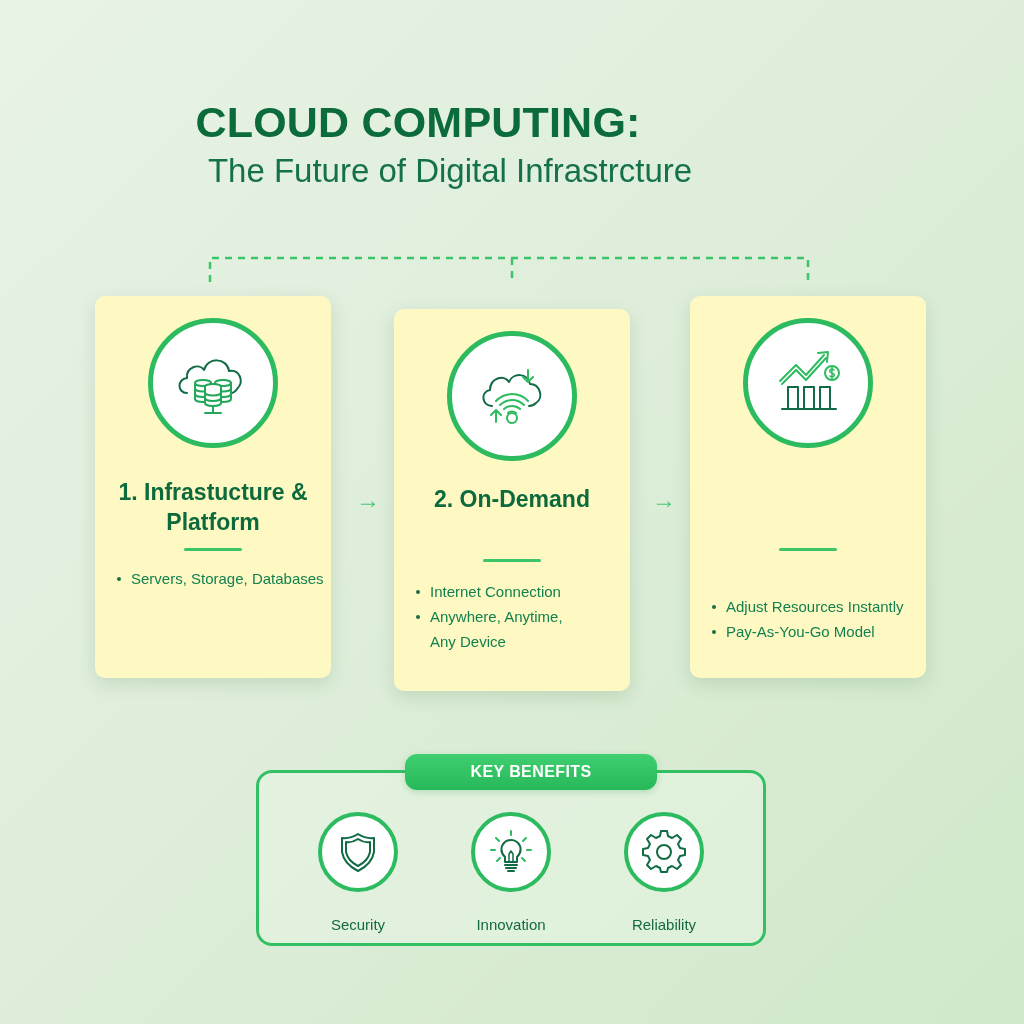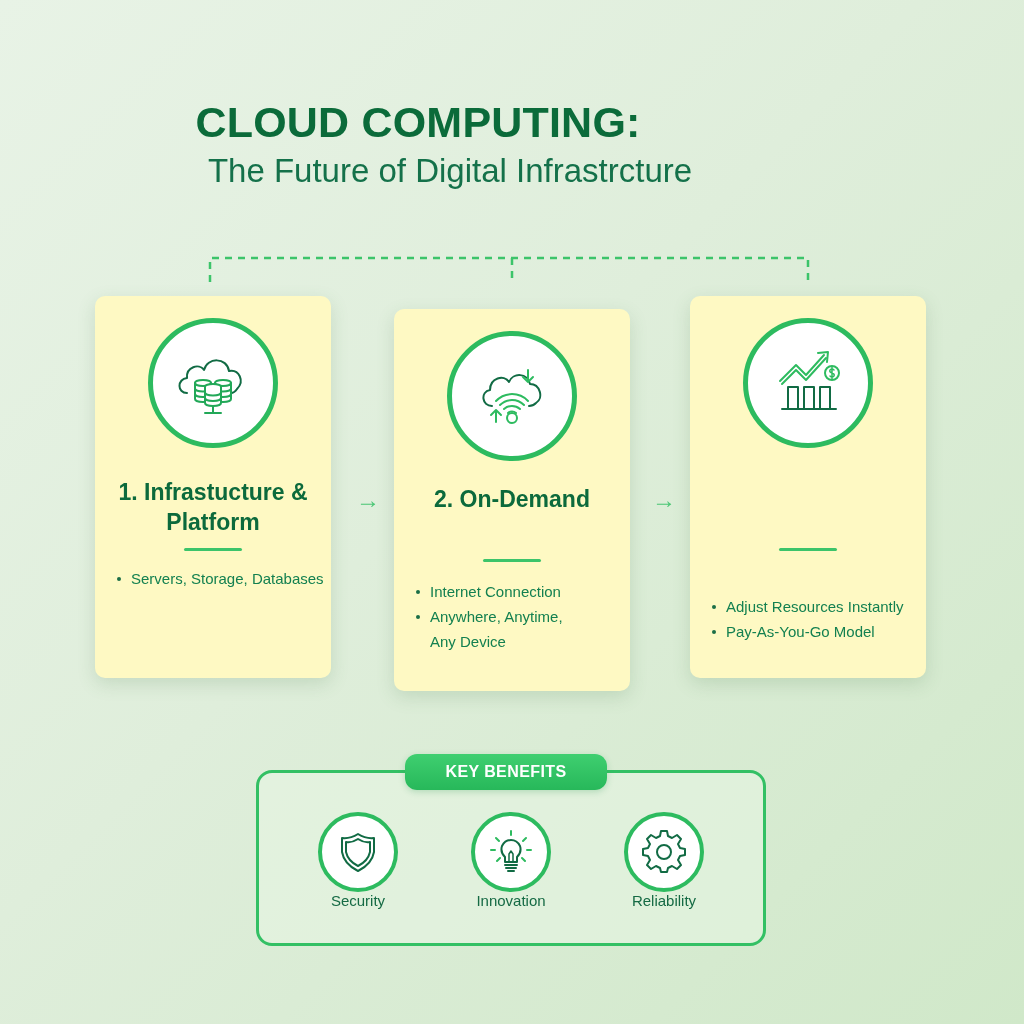--- a/index.html
+++ b/index.html
@@ -51,36 +51,36 @@
     }
     .arrow {
       position: absolute; font-size: 24px; color: #4cc776; line-height: 24px;
     }
     .benefits-box {
       position: absolute; left: 256px; top: 770px; width: 510px; height: 176px;
       border: 3px solid #33c064; border-radius: 16px; box-sizing: border-box;
       background: rgba(232,246,228,0.55);
     }
     .benefits-pill {
-      position: absolute; left: 405px; top: 754px; width: 202px; height: 36px;
+      position: absolute; left: 405px; top: 754px; width: 252px; height: 36px;
       border-radius: 12px; background: linear-gradient(180deg,#3fcf70,#27b85a);
       color: #ffffff; font-weight: bold; font-size: 16px; text-align: center;
       line-height: 36px; letter-spacing: 0.4px;
       box-shadow: 0 2px 6px rgba(40,150,80,0.25);
     }
     .benefit {
       position: absolute; top: 812px; width: 120px; text-align: center;
     }
     .benefit .ring {
       width: 80px; height: 80px; margin: 0 auto; border-radius: 50%;
       border: 4px solid #2dbb5f; box-sizing: border-box; background: #ffffff;
       display: flex; align-items: center; justify-content: center;
     }
     .benefit .label {
-      margin-top: 0; font-size: 15px; color: #156a44;
+      margin-top: 24px; font-size: 15px; color: #156a44;
     }
   </style>
 </head>
 <body>
 
 <div class="title">CLOUD COMPUTING:</div>
 <div class="subtitle">The Future of Digital Infrastrcture</div>
 
 <svg class="connector" width="1024" height="300">
   <path d="M210 282 L210 258 L808 258 L808 282 M512 258 L512 282" fill="none" stroke="#3cc46a" stroke-width="2.5" stroke-dasharray="7 6"></path>

